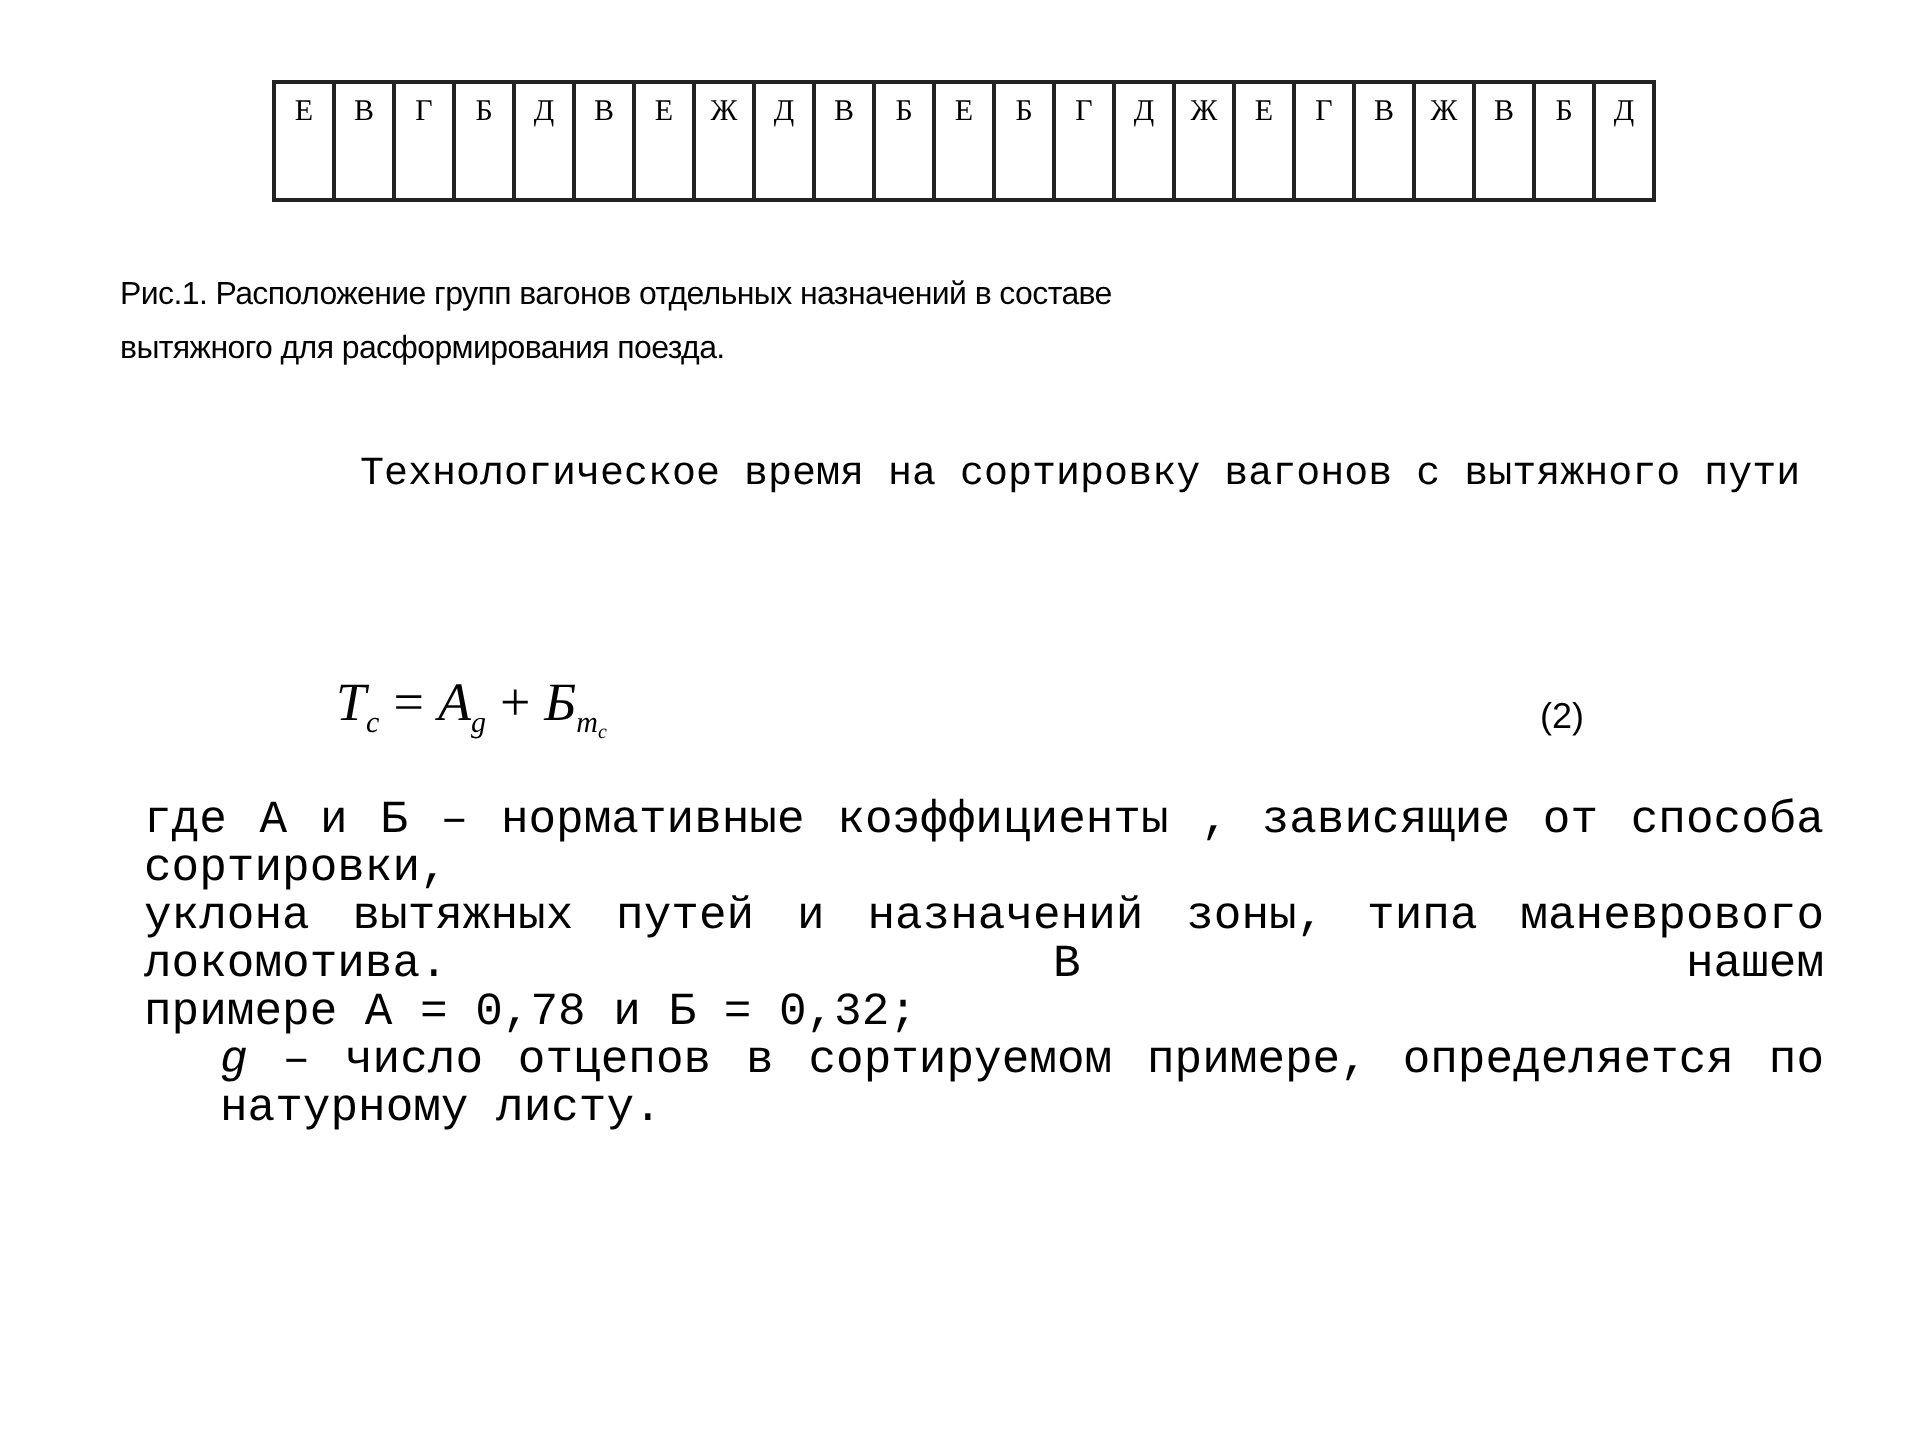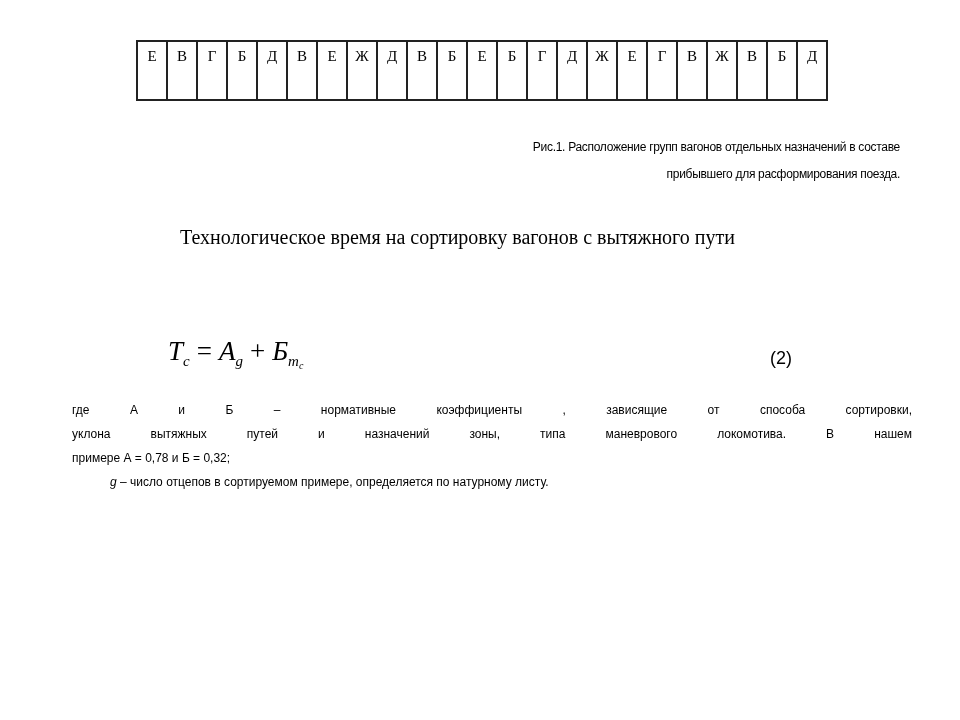--- a/index.html
+++ b/index.html
@@ -1,29 +1,29 @@
 <!DOCTYPE html>
 <html><head>
 <meta charset="utf-8">
 <style>
   html, body { margin: 0; padding: 0; }
   body { width: 960px; height: 720px; background: #ffffff; position: relative; overflow: hidden; color: #000; }
   .train-table { position: absolute; left: 136px; top: 40px; border-collapse: collapse; }
   .train-table td { width: 28px; height: 59px; border: 2px solid #222; vertical-align: top; text-align: center;
     font-family: "Liberation Serif", serif; font-size: 15px; padding: 6px 0 0 0; box-sizing: border-box; }
   .train-table td { width: 30px; }
-  .caption { position: absolute; left: 60px; width: 840px; text-align: right; top: 134px;
-    font-family: "Liberation Sans", sans-serif; font-size: 12px; line-height: 27px; letter-spacing: -0.3px; }
-  .subtitle { position: absolute; left: 180px; top: 226px; font-family: Liberation Serif, serif; font-size: 20px; }
+  .caption { position: absolute; left: 60px; width: 840px; text-align: left; top: 134px;
+    font-family: "Liberation Sans", sans-serif; font-size: 16px; line-height: 27px; letter-spacing: -0.3px; }
+  .subtitle { position: absolute; left: 180px; top: 226px; font-family: Liberation Mono, monospace; font-size: 20px; }
   .formula { position: absolute; left: 168px; top: 336px; font-family: Liberation Serif, serif; font-style: italic; font-size: 27px; white-space: nowrap; }
   .formula sub { font-size: 15px; vertical-align: -6px; }
   .formula sub sub { font-size: 10px; vertical-align: -3px; }
   .formula .op { font-style: normal; margin: 0 7px; }
   .eqnum { position: absolute; left: 770px; top: 348px; font-family: "Liberation Sans", sans-serif; font-size: 18px; }
-  .para { position: absolute; left: 72px; width: 840px; top: 398px; font-family: Liberation Sans, sans-serif; font-size: 12px; line-height: 24px; text-align: justify; }
+  .para { position: absolute; left: 72px; width: 840px; top: 398px; font-family: Liberation Mono, monospace; font-size: 23px; line-height: 24px; text-align: justify; }
   .para .line { display: block; }
   .para .justify { text-align: justify; text-align-last: justify; }
   .para .indent { padding-left: 38px; }
   .para i { font-style: italic; }
 </style>
 </head>
 <body>
 
 <table class="train-table">
   <tbody>
@@ -50,21 +50,21 @@
     <td>Ж</td>
     <td>В</td>
     <td>Б</td>
     <td>Д</td>
   </tr>
 </tbody>
   </table>
 
 <div class="caption">
   <div>Рис.1. Расположение групп вагонов отдельных назначений в составе</div>
-  <div>прибывшего для расформирования поезда.</div>
+  <div>вытяжного для расформирования поезда.</div>
 </div>
 
 <div class="subtitle">Технологическое время на сортировку вагонов с вытяжного пути</div>
 
 <div class="formula">
   <span>T</span><sub>c</sub><span class="op">=</span><span>A</span><sub>g</sub><span class="op">+</span><span>Б</span><sub><span>m</span><sub>c</sub></sub>
 </div>
 
 <div class="eqnum">(2)</div>
 

